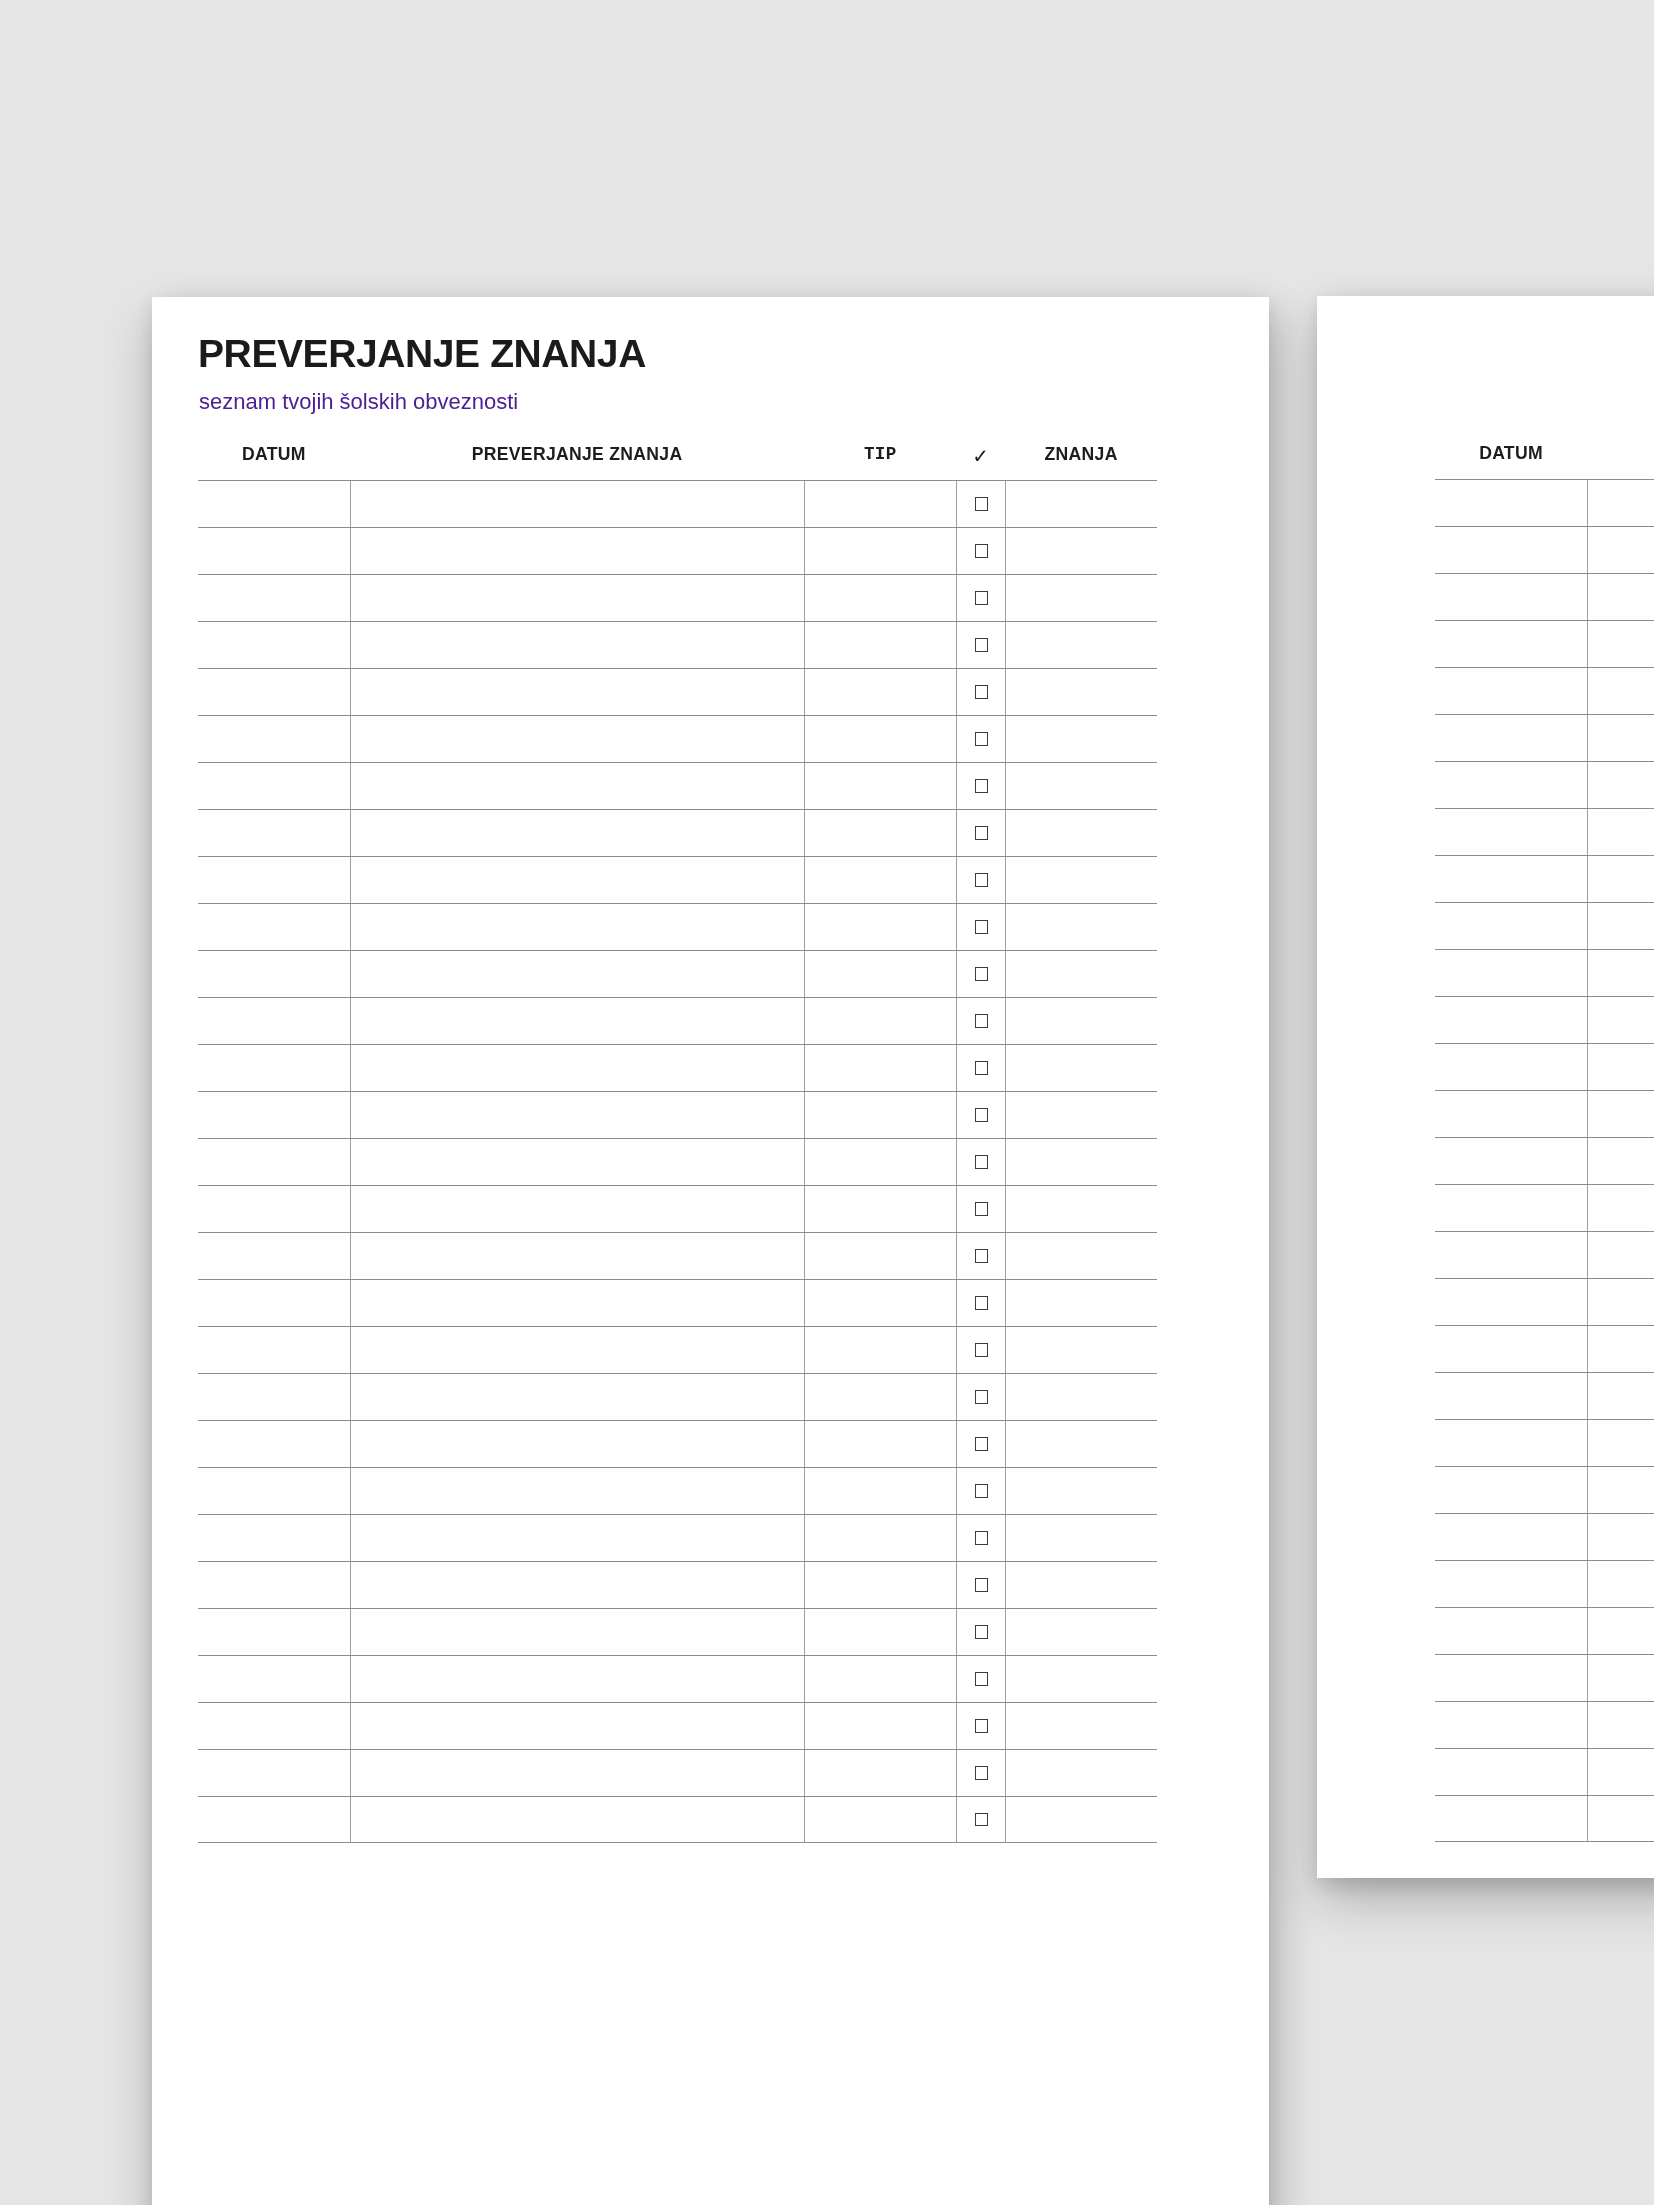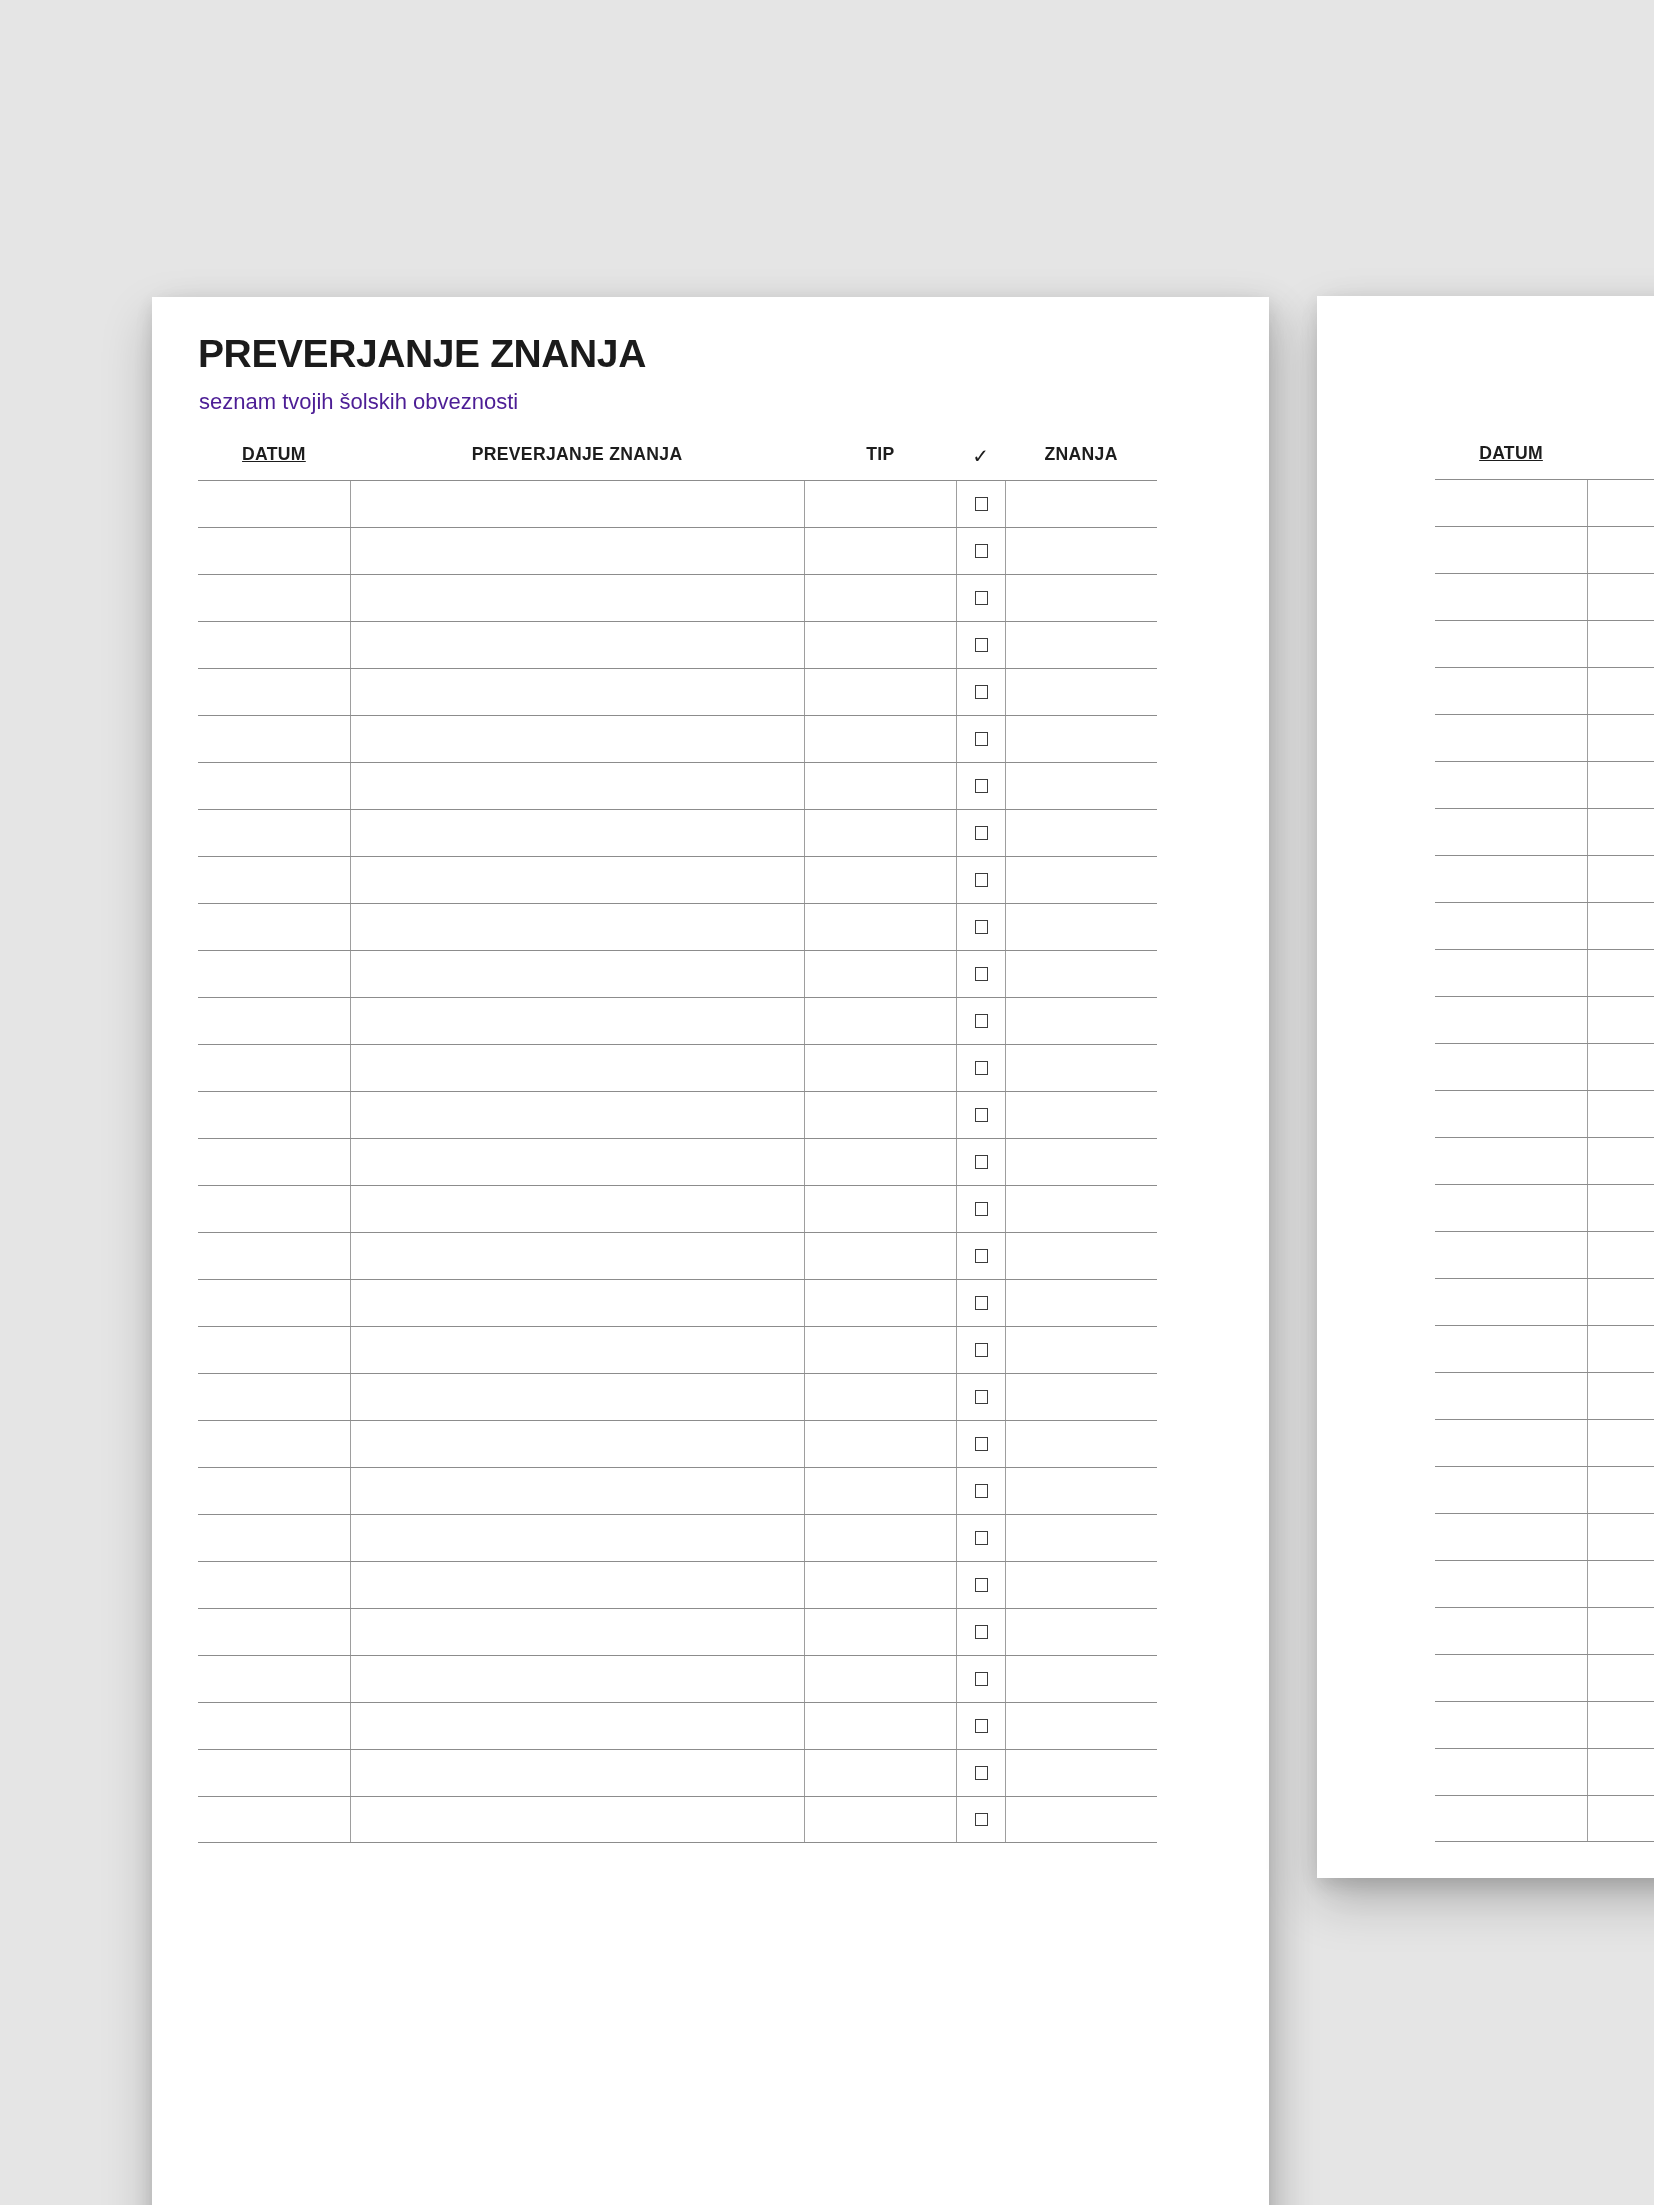--- a/index.html
+++ b/index.html
@@ -74,23 +74,23 @@
     height: 47px;
     box-sizing: border-box;
     border-top: 1.8px solid #8c8c8c;
   }
   .row:last-child { border-bottom: 1.8px solid #8c8c8c; }
 
   .cell {
     box-sizing: border-box;
     height: 100%;
   }
-  .c-datum  { width: 152px; text-decoration: underline; }
+  .c-datum  { width: 152px; }
   .c-pz     { width: 455px; }
-  .c-tip    { width: 152px; }
+  .c-tip    { width: 152px; font-family: Liberation Mono, monospace; }
   .c-chk    { width: 49px;  }
   .c-ocena  { width: 152px; }
 
   .cell.c-pz, .cell.c-tip, .cell.c-chk, .cell.c-ocena {
     border-left: 1.8px solid #9e9e9e;
   }
   .cell.c-chk {
     display: flex;
     align-items: center;
     justify-content: center;

